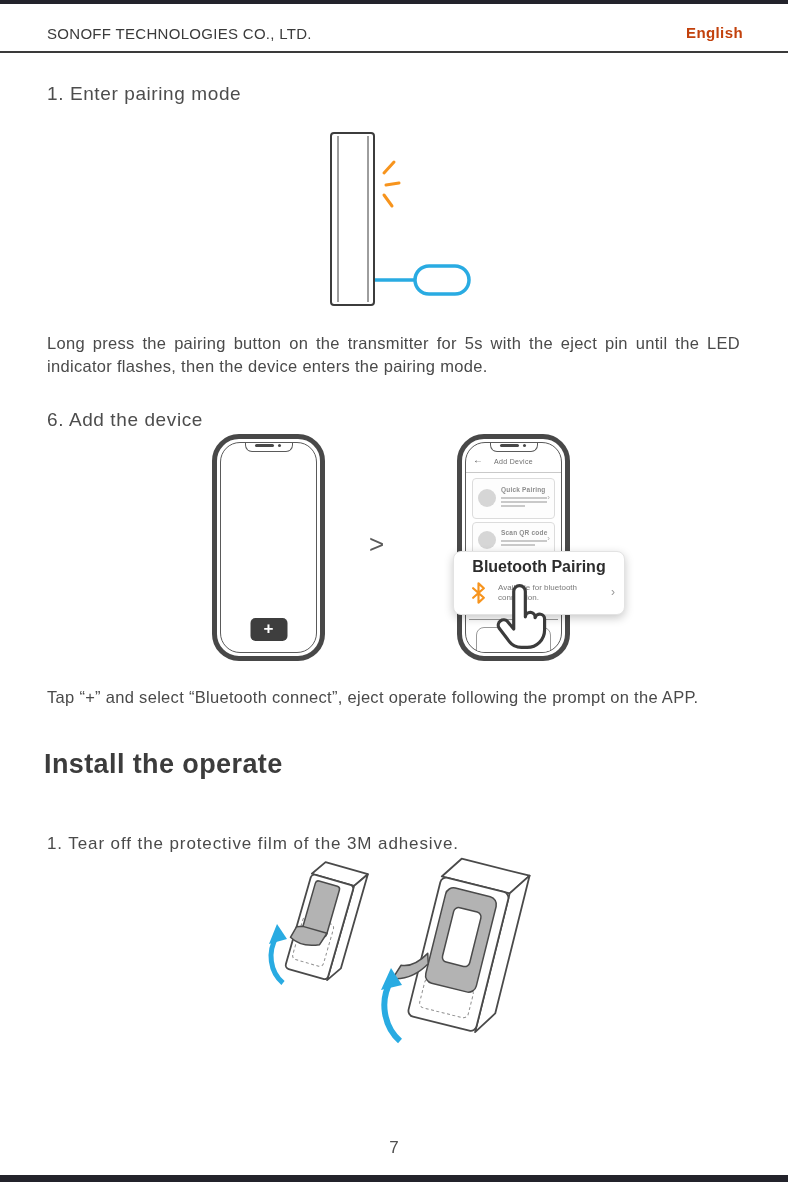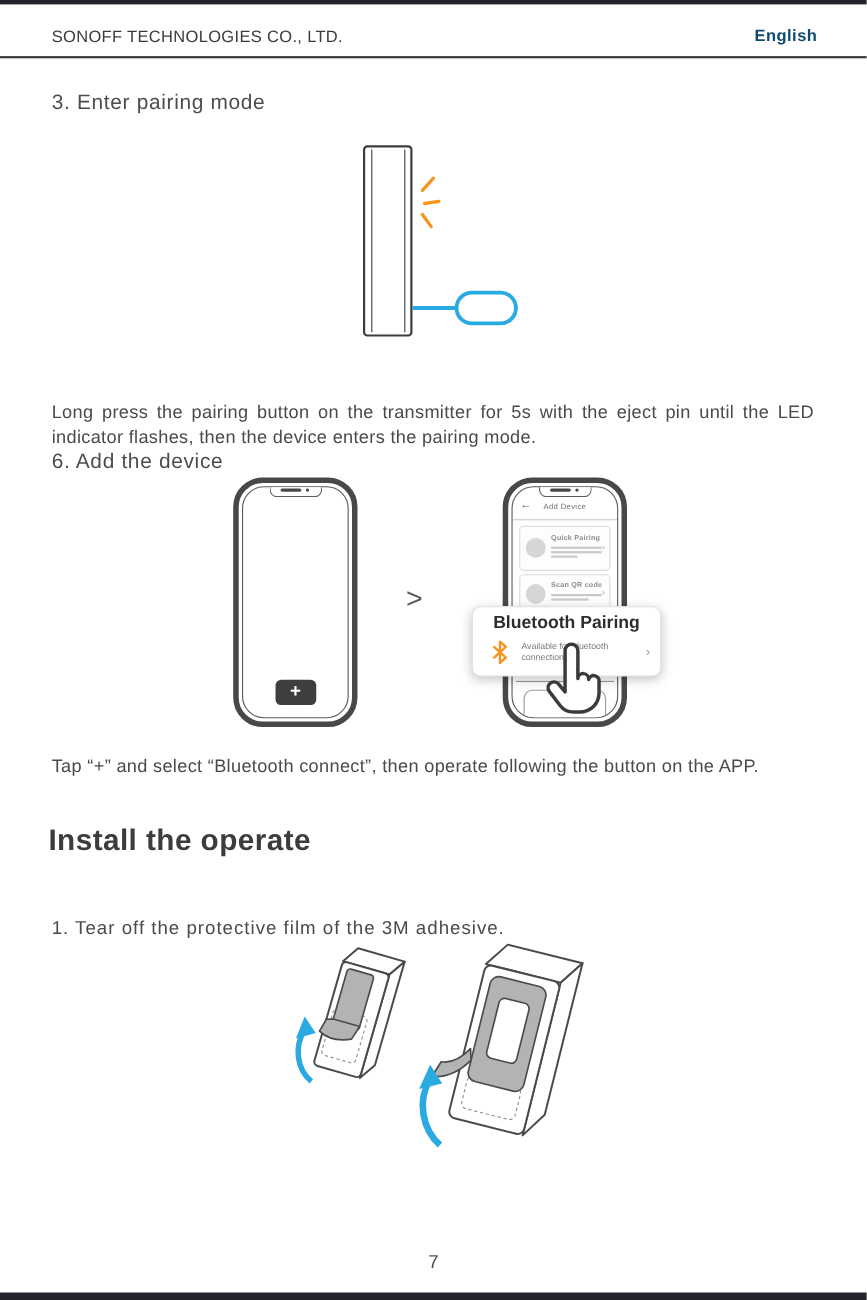--- a/index.html
+++ b/index.html
@@ -7,21 +7,21 @@
     width:788px;height:1182px;position:relative;background:#ffffff;
     font-family:"Liberation Sans","DejaVu Sans",sans-serif;color:#4a4a4a;
     overflow:hidden;
   }
   .abs{position:absolute;}
 
   
   .topbar{top:0;left:0;width:788px;height:4px;background:#23232b;}
   .bottombar{bottom:0;left:0;width:788px;height:7px;background:#23232b;}
   .header-company{left:47px;top:25px;font-size:15px;font-weight:normal;color:#3b3b3b;letter-spacing:.3px;}
-  .header-lang{right:45px;top:24px;font-size:15px;font-weight:bold;color:#0c4a6e;letter-spacing:.4px;}
+  .header-lang{right:45px;top:24px;font-size:15px;font-weight:bold;color:#c2410c;letter-spacing:.4px;}
   .header-rule{top:51px;left:0;width:788px;height:2px;background:#3a3a3a;}
 
   .sec-heading{font-size:19px;color:#4d4d4d;letter-spacing:.6px;font-weight:400;}
   .body-text{font-size:16.5px;line-height:23px;letter-spacing:.3px;color:#4a4a4a;text-align:justify;}
   .install-heading{font-size:27px;font-weight:bold;color:#3c3c3c;letter-spacing:.4px;}
   .install-step{font-size:17px;letter-spacing:.9px;color:#4a4a4a;}
   .page-number{top:1138px;left:0;width:788px;text-align:center;font-size:17px;color:#4f4f4f;}
 
   
   .phone{width:113px;height:227px;border:5px solid #484848;border-radius:27px;background:#fff;box-sizing:border-box;}
@@ -40,38 +40,38 @@
   .nav-divider{position:absolute;left:0;right:0;top:29px;height:1px;background:#c9c9c9;}
   .app-card{position:absolute;left:6px;right:6px;border:1px solid #dcdcdc;border-radius:4px;background:#fdfdfd;}
   .card-circle{position:absolute;left:5px;width:18px;height:18px;border-radius:50%;background:#d6d6d6;}
   .card-title{position:absolute;left:28px;font-size:6.5px;font-weight:bold;color:#8d8d8d;letter-spacing:.2px;}
   .card-line{position:absolute;left:28px;height:2px;background:#c9c9c9;}
   .card-chevron{position:absolute;right:4px;font-size:8px;color:#a8a8a8;}
   .screen-line{position:absolute;left:3px;right:3px;height:1px;background:#9a9a9a;}
   .bottom-card{position:absolute;left:10px;right:10px;top:184px;height:34px;border:1px solid #9a9a9a;border-radius:8px;background:#fff;}
 
   
-  .popup{left:429px;top:551px;width:170px;height:62px;background:#fff;border:1px solid #e3e3e3;border-radius:8px;
+  .popup{left:453px;top:551px;width:170px;height:62px;background:#fff;border:1px solid #e3e3e3;border-radius:8px;
          box-shadow:0 3px 10px rgba(0,0,0,.22);z-index:5;}
   .popup-title{position:absolute;left:0;right:0;top:6px;text-align:center;font-size:16px;font-weight:bold;color:#2d2d2d;}
   .popup-sub{position:absolute;left:44px;top:31px;width:98px;font-size:8px;line-height:10px;color:#7a7a7a;}
   .popup-chevron{position:absolute;right:9px;top:33px;font-size:12px;color:#999;}
   .popup-bt{position:absolute;left:17px;top:30px;}
 
   .hand{left:486px;top:583px;z-index:6;}
 </style>
 </head>
 <body>
 
 <div class="abs topbar"></div>
 <div class="abs header-company">SONOFF TECHNOLOGIES CO., LTD.</div>
 <div class="abs header-lang">English</div>
 <div class="abs header-rule"></div>
 
-<div class="abs sec-heading" style="left:47px;top:83px;">3. Enter pairing mode</div>
+<div class="abs sec-heading" style="left:47px;top:83px;">1. Enter pairing mode</div>
 
 <svg class="abs" style="left:325px;top:128px;" width="150" height="185" viewBox="0 0 150 185">
 
   <g>
     <rect x="6" y="5" width="43" height="172" rx="3" fill="#fff" stroke="#3c3c3c" stroke-width="2"></rect>
     <line x1="13" y1="8" x2="13" y2="174" stroke="#3c3c3c" stroke-width="1"></line>
     <line x1="43" y1="8" x2="43" y2="174" stroke="#3c3c3c" stroke-width="1"></line>
   </g>
 
   <g stroke="#F7941D" stroke-width="3" stroke-linecap="round">
@@ -79,21 +79,21 @@
     <line x1="61" y1="57" x2="74" y2="55"></line>
     <line x1="59" y1="67" x2="67" y2="78"></line>
   </g>
 
   <g stroke="#29ABE2" fill="none">
     <line x1="50" y1="152" x2="94" y2="152" stroke-width="3.5"></line>
     <rect x="90" y="138" width="54" height="28" rx="14" stroke-width="3.5" fill="#fff"></rect>
   </g>
 </svg>
 
-<div class="abs body-text" style="left:47px;top:332px;width:693px;margin-top:32px;">Long press the pairing button on the transmitter for 5s with the eject pin until the LED indicator flashes, then the device enters the pairing mode.</div>
+<div class="abs body-text" style="left:47px;top:332px;width:693px;">Long press the pairing button on the transmitter for 5s with the eject pin until the LED indicator flashes, then the device enters the pairing mode.</div>
 
 <div class="abs sec-heading" style="left:47px;top:409px;">6. Add the device</div>
 
 <div class="abs phone" style="left:212px;top:434px;">
   <div class="screen">
     <div class="notch">
       <div class="speaker"></div>
       <div class="cam-dot"></div>
     </div>
     <div class="plus-btn">+</div>
@@ -140,21 +140,21 @@
     <path d="M2 5.5 L12 14.5 L7 19 L7 1 L12 5.5 L2 14.5" fill="none" stroke="#F7941D" stroke-width="2" stroke-linecap="round" stroke-linejoin="round"></path>
   </svg>
   <div class="popup-sub">Available for bluetooth connection.</div>
   <div class="popup-chevron">›</div>
 </div>
 
 <svg class="abs hand" width="66" height="74" viewBox="0 0 62 70">
   <path d="M26 8 a5.5 5.5 0 0 1 11 0 V32 a4.6 4.6 0 0 1 9.2 0.8 a4.6 4.6 0 0 1 9 1.6 v10 a16.5 16.5 0 0 1 -16.5 16.5 h-5.5 a14.5 14.5 0 0 1 -11.5 -5.7 l-9.6 -12.6 a5.1 5.1 0 0 1 8 -6.2 l5.9 7.2 Z" fill="#ffffff" stroke="#3b3b3b" stroke-width="3" stroke-linejoin="round"></path>
 </svg>
 
-<div class="abs body-text" style="left:47px;top:686px;width:710px;text-align:left;">Tap “+” and select “Bluetooth connect”, then operate following the button on the APP.</div>
+<div class="abs body-text" style="left:47px;top:686px;width:710px;text-align:left;">Tap “+” and select “Bluetooth connect”, eject operate following the prompt on the APP.</div>
 
 <div class="abs install-heading" style="left:44px;top:749px;">Install the operate</div>
 <div class="abs install-step" style="left:47px;top:834px;">1. Tear off the protective film of the 3M adhesive.</div>
 
 <svg class="abs" style="left:250px;top:853px;" width="300" height="200" viewBox="0 0 300 200">
 
   <g transform="rotate(16 70 72)" fill="#fff" stroke="#4a4a4a" stroke-width="1.8" stroke-linejoin="round">
     <polygon points="48,25 58,10 102,10 92,25"></polygon>
     <polygon points="92,25 102,10 102,108 92,123"></polygon>
     <rect x="48" y="25" width="44" height="98" rx="4"></rect>

